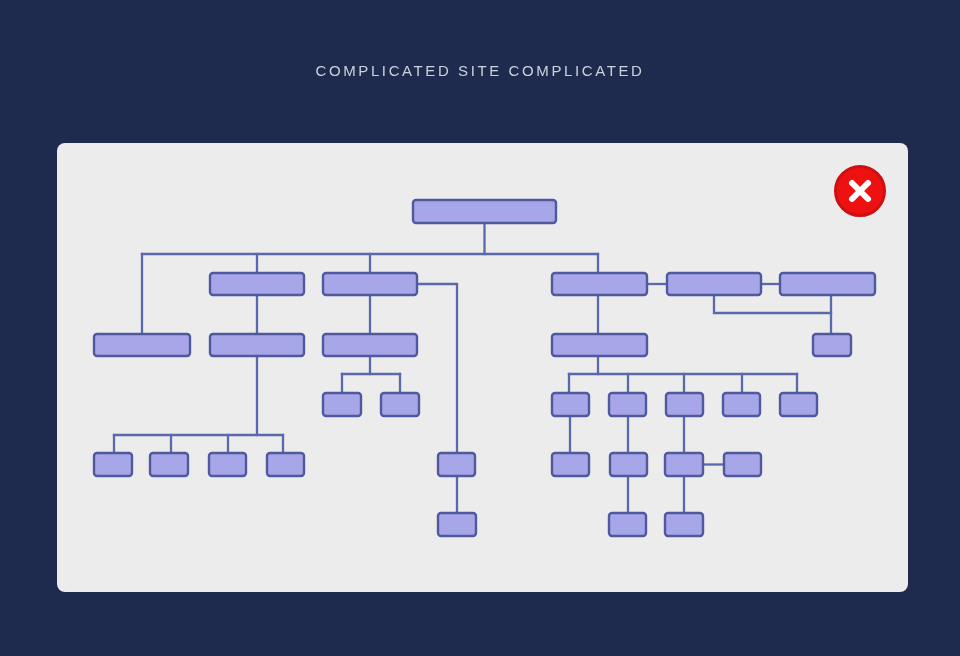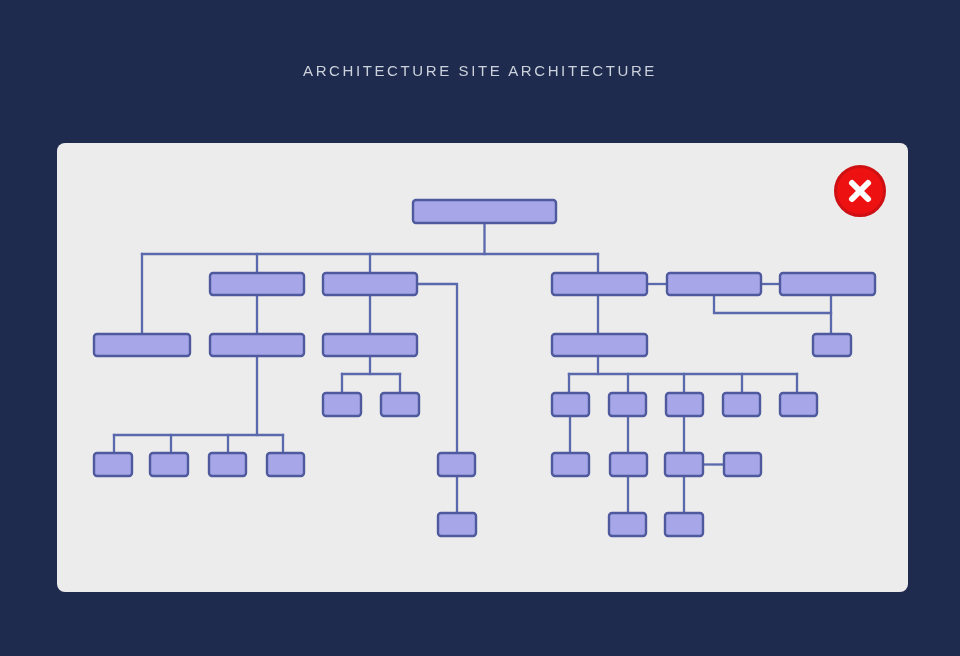--- a/index.html
+++ b/index.html
@@ -59,21 +59,21 @@
     justify-content: center;
     cursor: pointer;
     padding: 0;
   }
   .close-btn svg { display: block; }
 </style>
 </head>
 <body>
 
 <div class="page">
-  <div class="title">ARCHITECTURE SITE ARCHITECTURE</div>
+  <div class="title">COMPLICATED SITE COMPLICATED</div>
 
   <div class="card">
     <svg class="diagram" viewBox="57 143 851 449" xmlns="http://www.w3.org/2000/svg">
         <polyline points="484.5,223 484.5,254" fill="none" stroke="#5a68ac" stroke-width="2.3" stroke-linecap="square"></polyline>
         <polyline points="142,254 598,254" fill="none" stroke="#5a68ac" stroke-width="2.3" stroke-linecap="square"></polyline>
         <polyline points="142,254 142,334" fill="none" stroke="#5a68ac" stroke-width="2.3" stroke-linecap="square"></polyline>
         <polyline points="257,254 257,273" fill="none" stroke="#5a68ac" stroke-width="2.3" stroke-linecap="square"></polyline>
         <polyline points="370,254 370,273" fill="none" stroke="#5a68ac" stroke-width="2.3" stroke-linecap="square"></polyline>
         <polyline points="598,254 598,273" fill="none" stroke="#5a68ac" stroke-width="2.3" stroke-linecap="square"></polyline>
         <polyline points="647,284 667,284" fill="none" stroke="#5a68ac" stroke-width="2.3" stroke-linecap="square"></polyline>

